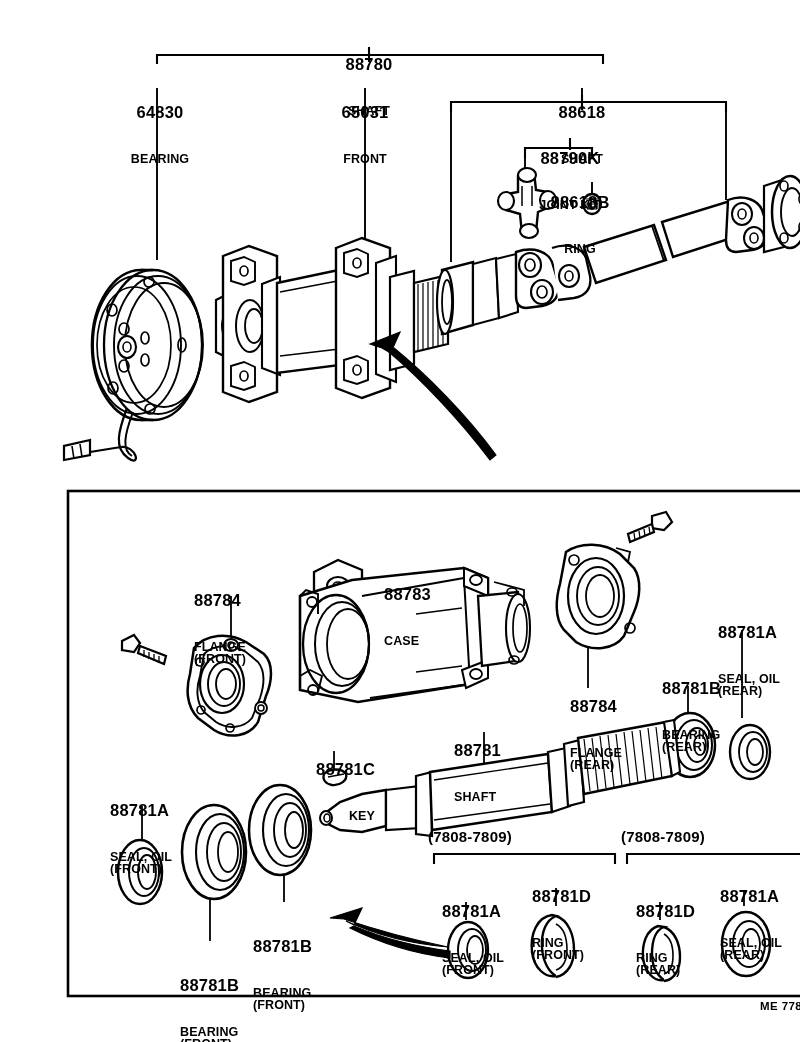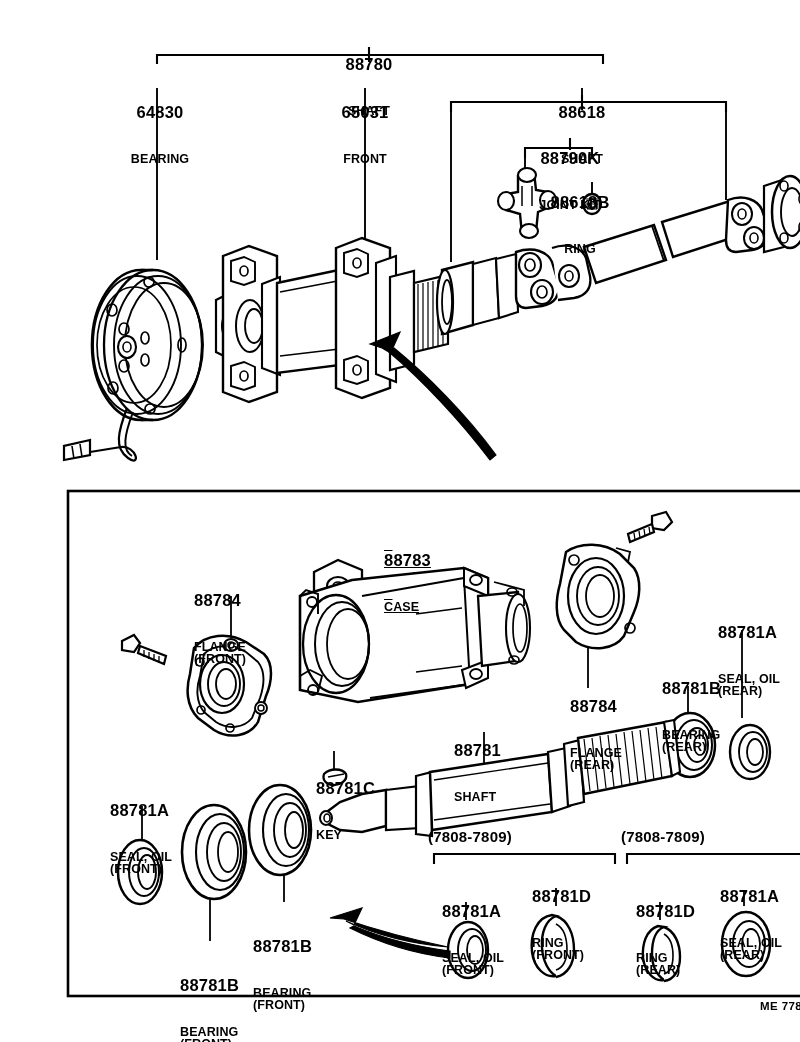--- a/index.html
+++ b/index.html
@@ -372,40 +372,40 @@
 <div class="lbl ctr" style="left:562px;top:162px;">
   <div class="num">88618B</div>
   <div class="nm">RING</div>
 </div>
 
 <div class="lbl lft" style="left:176px;top:560px;">
   <div class="num">88784</div>
   <div class="nm">FLANGE
 (FRONT)</div>
 </div>
-<div class="lbl lft" style="left:366px;top:520px;text-decoration:underline;">
+<div class="lbl lft" style="left:366px;top:554px;">
   <div class="num">88783</div>
   <div class="nm">CASE</div>
 </div>
 <div class="lbl lft" style="left:552px;top:666px;">
   <div class="num">88784</div>
   <div class="nm">FLANGE
 (REAR)</div>
 </div>
 <div class="lbl lft" style="left:700px;top:592px;">
   <div class="num">88781A</div>
   <div class="nm">SEAL, OIL
 (REAR)</div>
 </div>
 <div class="lbl lft" style="left:644px;top:648px;">
   <div class="num">88781B</div>
   <div class="nm">BEARING
 (REAR)</div>
 </div>
-<div class="lbl lft" style="left:298px;top:748px;">
+<div class="lbl lft" style="left:298px;top:729px;text-align:right;">
   <div class="num">88781C</div>
   <div class="nm">KEY</div>
 </div>
 <div class="lbl lft" style="left:436px;top:710px;">
   <div class="num">88781</div>
   <div class="nm">SHAFT</div>
 </div>
 <div class="lbl lft" style="left:92px;top:770px;">
   <div class="num">88781A</div>
   <div class="nm">SEAL, OIL

